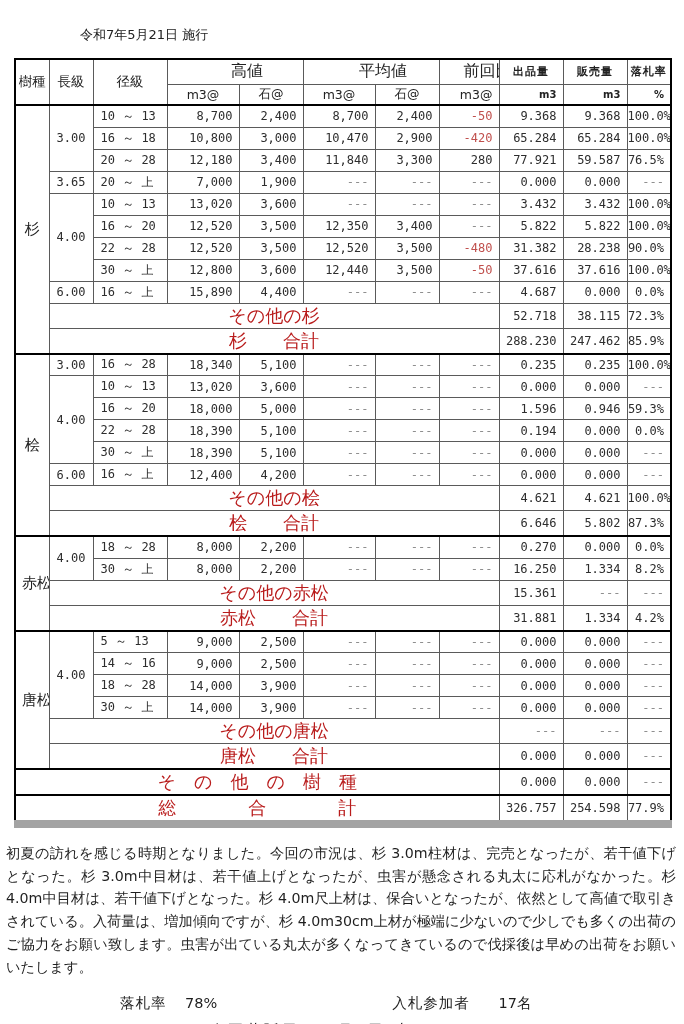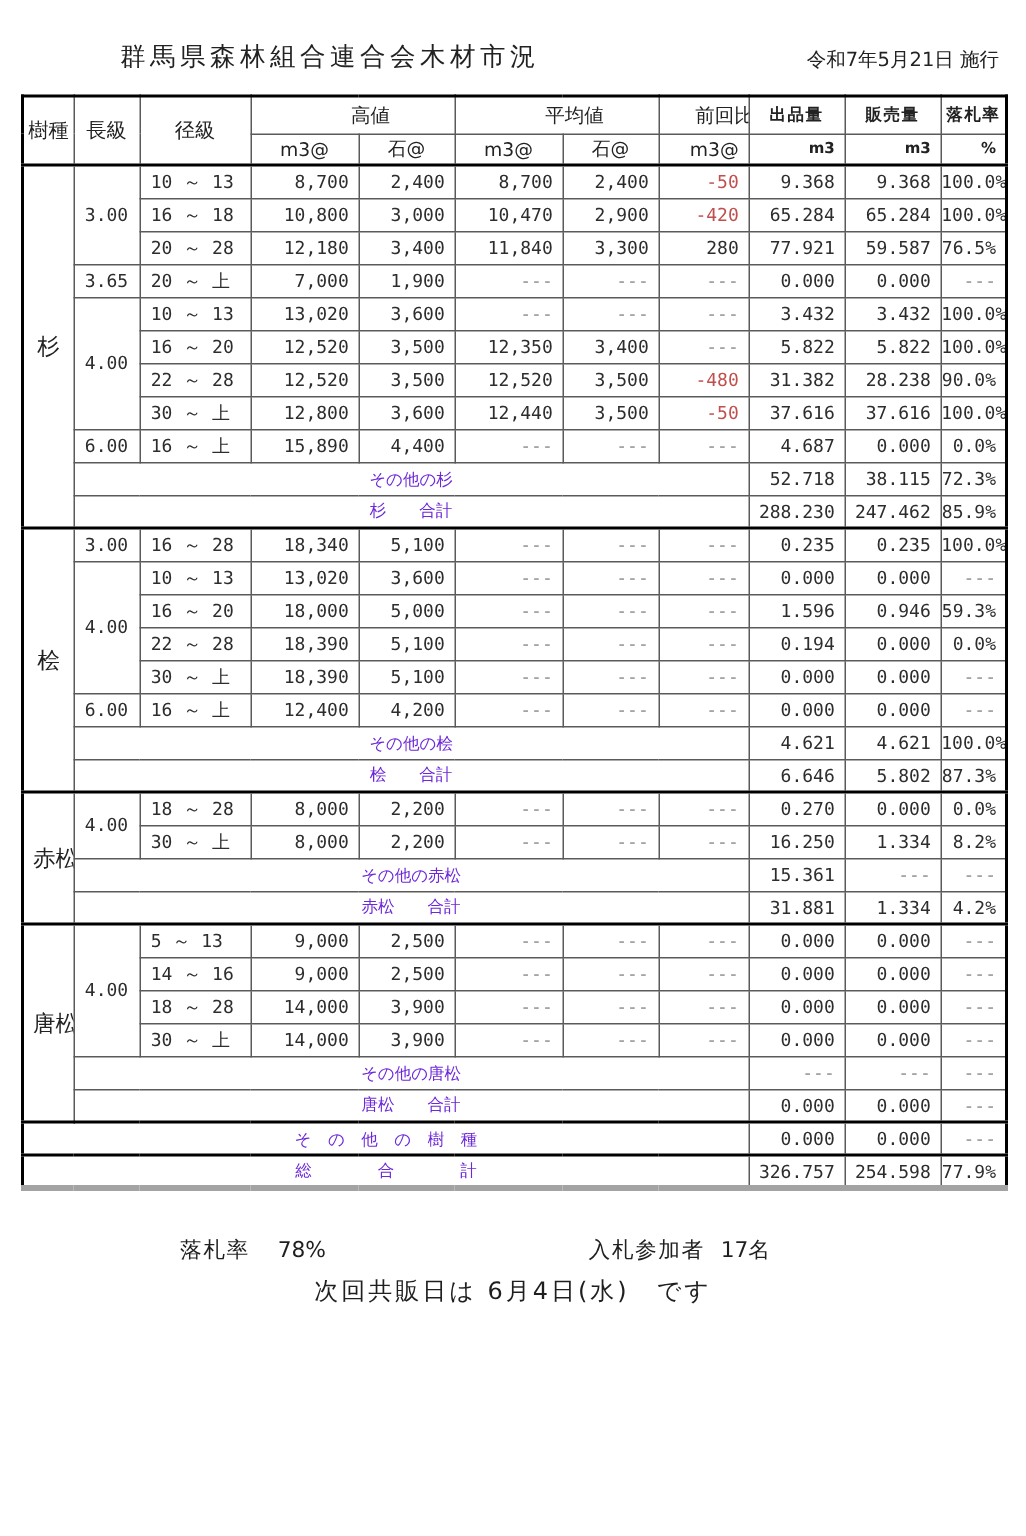--- a/index.html
+++ b/index.html
@@ -28,71 +28,70 @@
     table-layout:fixed;
     border:2.5px solid #000;
   }
   table.market th, table.market td {
     border:1px solid #5a5a5a;
     overflow:hidden; white-space:nowrap;
   }
   
   thead th { font-weight:normal; color:#222; background:#fff; }
   thead { border-bottom:2px solid #000; }
-  th.h-main  { font-size:13px; height:25px;padding-left:24px; }
+  th.h-main  { font-size:16px; height:25px;padding-left:24px; }
   th.h-side  { font-size:13.5px; }
   th.h-small { font-size:11px; font-weight:bold; letter-spacing:1px; }
   th.h-unit  { font-size:12.5px; height:21px; }
   th.h-unit-sm { font-size:10px; text-align:right; padding-right:6px; font-weight:bold; }
   th.u-right { text-align:right; padding-right:6px; }
   
   td { height:22px; font-size:12.5px; color:#2d2d2d; }
   td.len { text-align:center; font-family:"DejaVu Sans Mono", monospace; font-size:12px; }
   td.dia { text-align:left; padding-left:7px; font-family:"DejaVu Sans Mono", monospace; font-size:12px; letter-spacing:0; }
   td.num { text-align:right; padding-right:6px; font-family:"DejaVu Sans Mono", monospace; font-size:12px; }
   td.species {
     text-align:center; font-size:15px; color:#222;
     word-break:break-all; line-height:1.5; padding:0 6px;
   }
   td.dash { color:#8f8f8f; }
   td.neg  { color:#c0504d; }
-  td.merge-label { text-align:center; font-size:11px; color:#6d28d9; }
+  td.merge-label { text-align:center; font-size:18px; color:#b91c1c; }
   tr.sec-top td { border-top:2px solid #000; }
   td.thick-right { border-right:2px solid #000; }
   th.thick-right { border-right:2px solid #000; }
-  tr.grand td { border-top:2px solid #000; border-bottom:4px solid #a3a3a3; }
+  tr.grand td { border-top:2px solid #000; border-bottom:8px solid #a3a3a3; }
 
   
   .commentary { padding:14px 8px 0 6px; }
   .commentary .head { font-size:14.5px; margin-bottom:2px; color:#1f1f1f; }
   .commentary .body {
     font-size:14.2px; line-height:1.6; color:#1f1f1f;
     text-align:justify;
   }
 
   
   .stats-row {
     display:flex; margin-top:16px;
     font-size:14.5px; color:#1f1f1f;align-items:flex-end;
   }
   .stat-rate { margin-left:120px; }
   .stat-part { margin-left:175px; }
   .stat-label { letter-spacing:1px; }
   .stat-value { margin-left:14px; }
-  .stat-value2 { margin-left:6px; }
+  .stat-value2 { margin-left:24px; }
   .next-sale {
     text-align:center; font-size:16px; letter-spacing:2px;
     margin-top:8px; color:#1f1f1f;
   }
 </style>
 </head>
 <body>
 
 <div class="title-row">
-  <div class="doc-title">群馬県森林組合連合会木材市況</div>
   <div class="doc-date">令和7年5月21日 施行</div>
 </div>
 
 <div class="table-wrap">
   <table class="market">
     <colgroup>
       <col style="width:34px">
         <col style="width:44px">
         <col style="width:74px">
       <col style="width:72px">
@@ -430,20 +429,21 @@
           <td class="merge-label thick-right" colspan="8">総　　　　合　　　　計</td>
           <td class="num">326.757</td>
           <td class="num">254.598</td>
           <td class="num">77.9%</td>
         </tr>
       </tbody>
   </table>
 </div>
 
 <div class="commentary">
+  <div class="body">初夏の訪れを感じる時期となりました。今回の市況は、杉 3.0m柱材は、完売となったが、若干値下げとなった。杉 3.0m中目材は、若干値上げとなったが、虫害が懸念される丸太に応札がなかった。杉 4.0m中目材は、若干値下げとなった。杉 4.0m尺上材は、保合いとなったが、依然として高値で取引きされている。入荷量は、増加傾向ですが、杉 4.0m30cm上材が極端に少ないので少しでも多くの出荷のご協力をお願い致します。虫害が出ている丸太が多くなってきているので伐採後は早めの出荷をお願いいたします。</div>
 </div>
 
 <div class="stats-row">
   <div class="stat-rate">
     <span class="stat-label">落札率</span>
     <span class="stat-value">78%</span>
   </div>
   <div class="stat-part">
     <span class="stat-label">入札参加者</span>
     <span class="stat-value2">17名</span>

